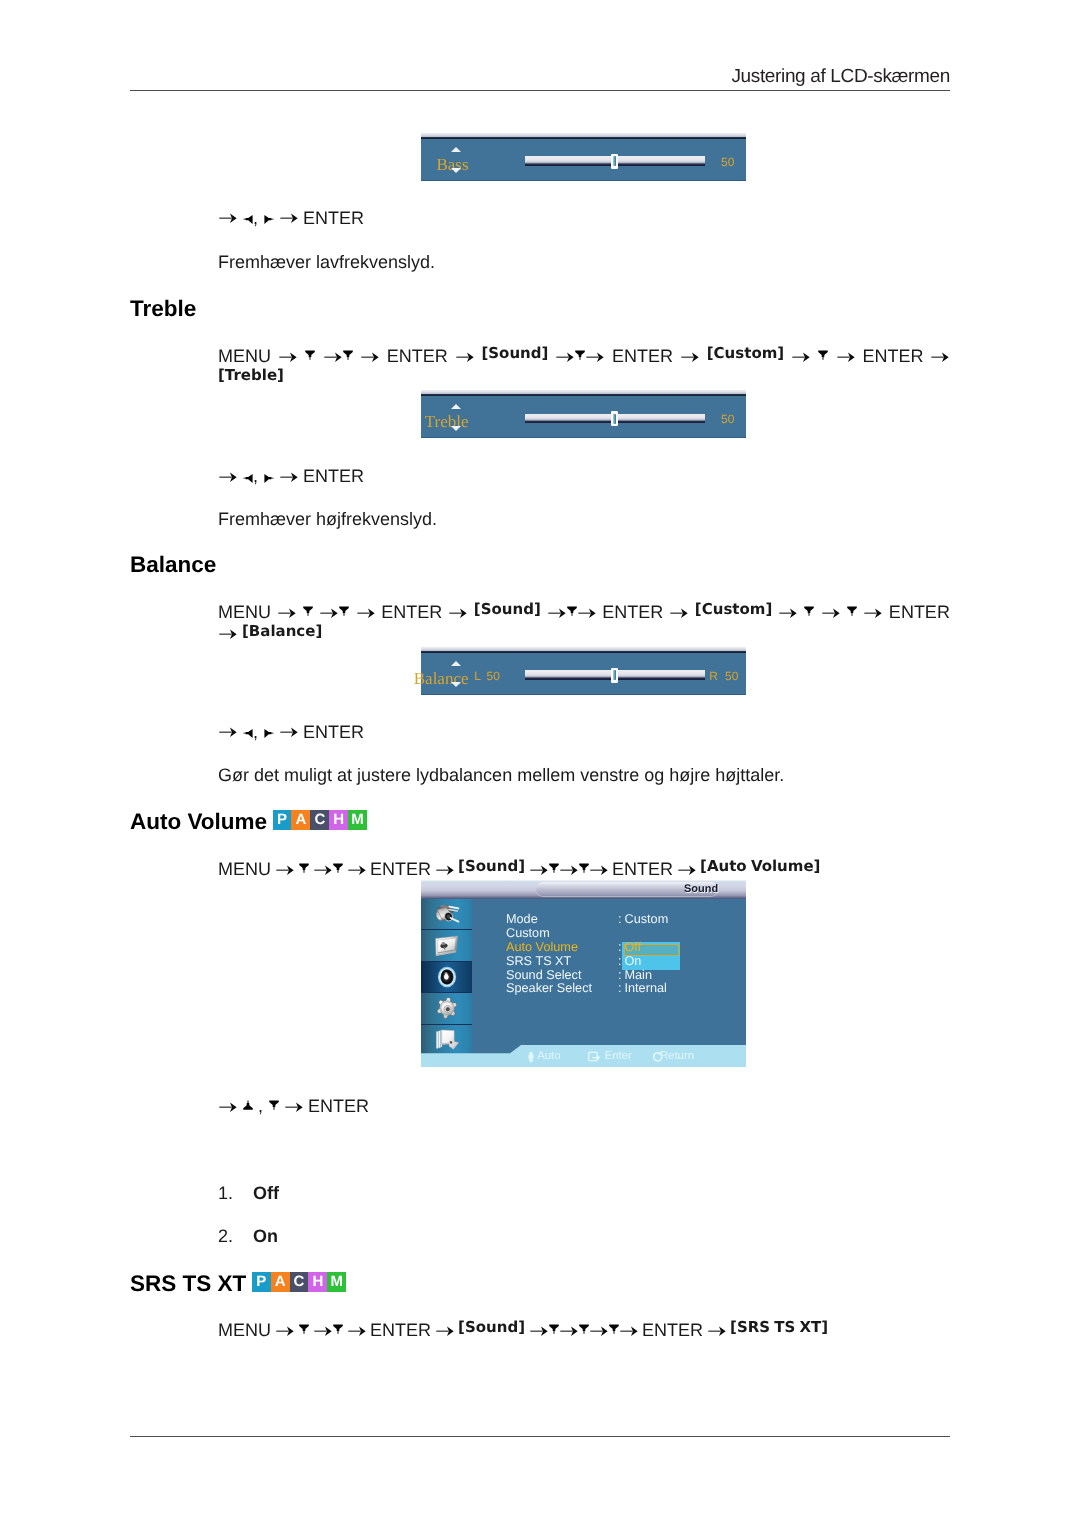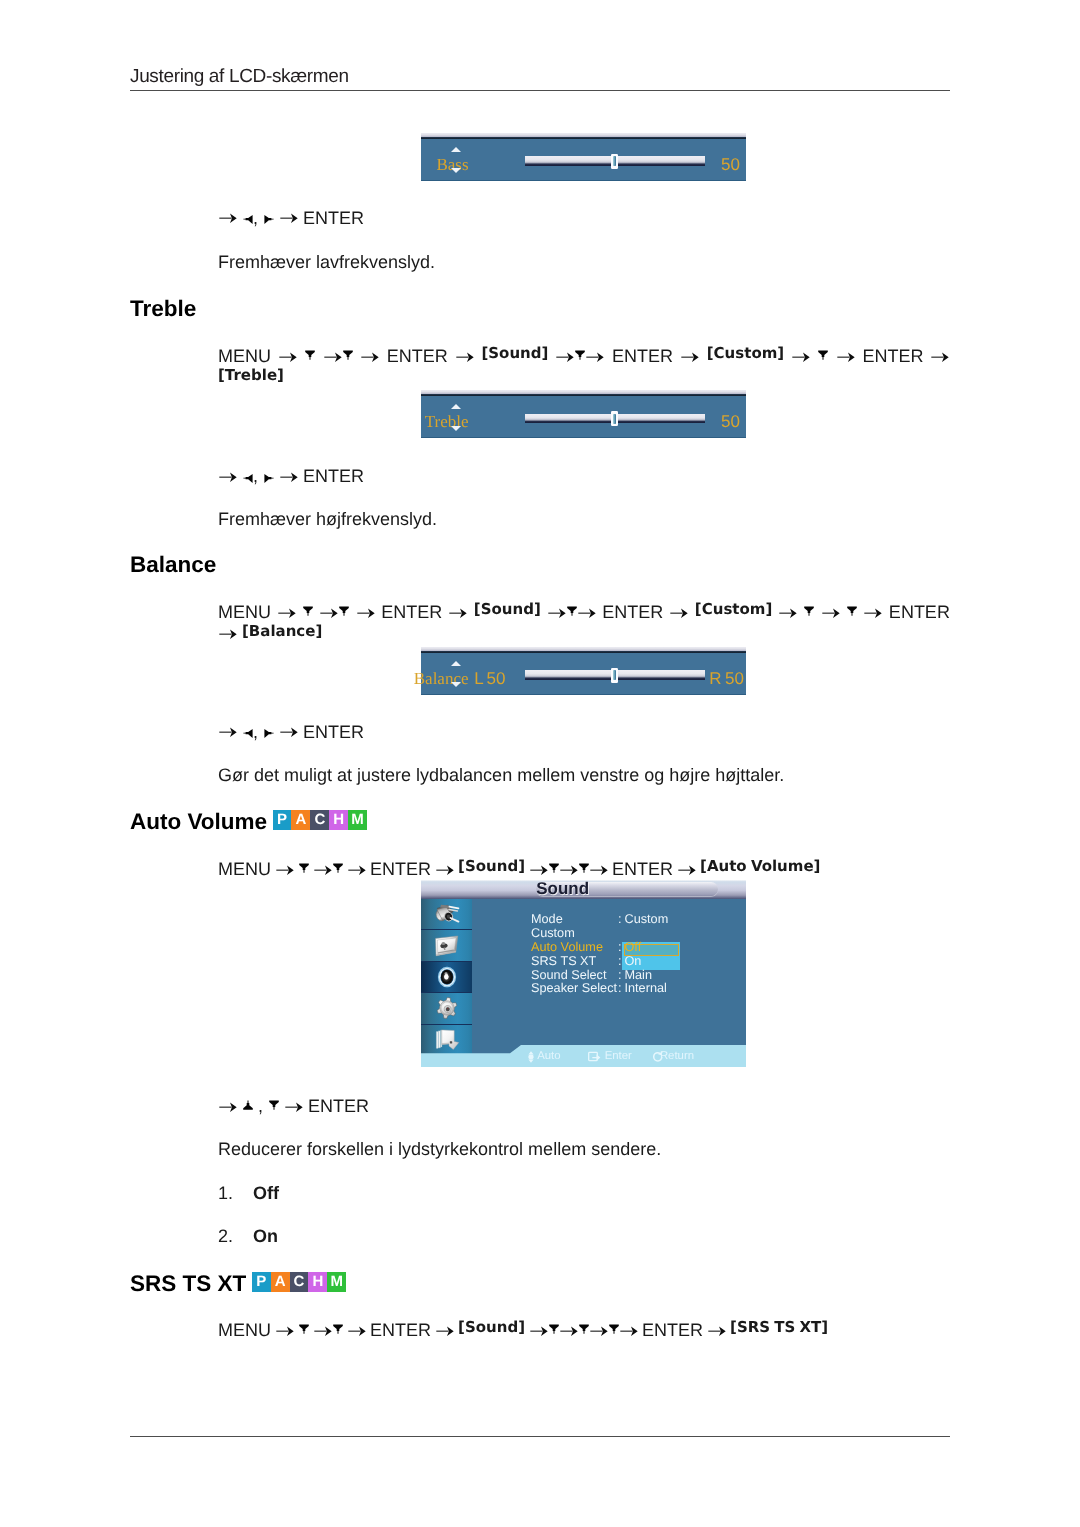--- a/index.html
+++ b/index.html
@@ -1,19 +1,19 @@
 <!DOCTYPE html>
 <html><head>
 <meta charset="utf-8">
 <style>
   html,body{margin:0;padding:0;background:#fff;}
   body{width:1080px;height:1527px;position:relative;font-family:"Liberation Sans",sans-serif;color:#000;overflow:hidden;
        -webkit-font-smoothing:antialiased;text-rendering:geometricPrecision;}
   .page{position:absolute;left:0;top:0;width:1080px;height:1527px;}
-  .hdr{position:absolute;left:130px;top:67px;width:820px;text-align:left;font-size:19px;letter-spacing:-0.35px;color:#231f20;line-height:1;}
+  .hdr{position:absolute;left:130px;top:67px;width:820px;text-align:right;font-size:19px;letter-spacing:-0.35px;color:#231f20;line-height:1;}
   .rule{position:absolute;left:130px;width:820px;background:#4d4d4d;}
   .rule-top{top:89.7px;height:1.6px;}
   .rule-bot{top:1436px;height:1.1px;}
   h2.sec{position:absolute;left:130px;margin:0;font-size:22.5px;font-weight:bold;line-height:1;color:#000;white-space:nowrap;}
   .body{position:absolute;left:218px;font-size:18px;line-height:20.5px;color:#1a1a1a;white-space:nowrap;}
   .menuline{position:absolute;left:218px;font-size:18px;line-height:20.5px;color:#1a1a1a;width:732px;
      text-align:justify;text-align-last:left;}
   .kb{font-family:"DejaVu Sans",sans-serif;font-weight:bold;font-size:15px;letter-spacing:0;position:relative;top:-4px;}
   .gl{display:inline-block;width:10px;height:11px;vertical-align:1px;}
   .gl svg{display:block;}
@@ -37,49 +37,49 @@
   .osd-slider .sl-label{position:absolute;right:277.5px;top:16.6px;font-size:17px;color:#d9a42c;
      font-family:Liberation Serif, serif;line-height:1;white-space:nowrap;margin-left:12px;}
   .osd-slider .caret{position:absolute;width:0;height:0;left:29.5px;}
   .osd-slider .caret.up{top:7.6px;border-left:5.5px solid transparent;border-right:5.5px solid transparent;border-bottom:5.2px solid #eef3f9;}
   .osd-slider .caret.dn{top:29.4px;border-left:5.5px solid transparent;border-right:5.5px solid transparent;border-top:5.2px solid #eef3f9;}
   .osd-slider .track{position:absolute;left:103.6px;top:17.2px;width:180px;height:9.5px;
      background:linear-gradient(to bottom,#eeeef4 0%,#e6e7ee 38%,#d3d5df 55%,#a9adbe 68%,#27304e 80%,#141b38 100%);}
   .osd-slider .thumb{position:absolute;left:189.5px;top:14.9px;width:7.5px;height:15px;background:#fcfcff;border-radius:1.2px;}
   .osd-slider .thumb:after{content:"";position:absolute;left:2.3px;top:2.4px;width:3px;height:10.2px;
      background:linear-gradient(to right,#a9d6dd,#2e6d94);border-radius:0.8px;}
-  .osd-slider .val{position:absolute;top:16.6px;font-size:17px;color:#d9a42c;line-height:1;}
+  .osd-slider .val{position:absolute;top:16.6px;font-size:12px;color:#d9a42c;line-height:1;}
 
   
   .badges{display:inline-flex;margin-left:5.5px;vertical-align:5px;}
   .badges .bdg{display:block;width:18.9px;height:19.6px;line-height:20px;text-align:center;
      color:#fff;font-size:15px;font-weight:bold;font-family:"Liberation Sans",sans-serif;}
   .olist{white-space:nowrap;}
   .olist .onum{display:inline-block;width:35px;}
   .olist .olbl{font-weight:bold;}
 
   
   .osd-menu{position:absolute;left:421px;width:325px;height:187px;background:#3f7298;overflow:hidden;}
   .osd-menu .titlebar{position:absolute;left:0;top:0;width:100%;height:19px;
      background:linear-gradient(to bottom,#f6f7f9 0%,#cfdcea 9%,#d4d7e7 30%,#c6c8dc 55%,#9b9cb4 80%,#575c7f 97%,#3d5f7e 100%);}
   .osd-menu .titlepill{position:absolute;left:115.2px;top:2.2px;width:182px;height:13.9px;border-radius:7px;
      background:linear-gradient(to bottom,#f2f3f7 0%,#dcdde9 20%,#b5b7ca 60%,#9ea0b8 88%,#8a8da8 100%);
      box-shadow:0 0.7px 0.7px rgba(255,255,255,0.55);}
   .osd-menu .titletext{position:absolute;left:115.2px;top:2.2px;width:182px;height:13.9px;line-height:14.5px;
-     text-align:left;font-size:17px;color:#1b1e33;font-weight:bold;
+     text-align:right;font-size:11px;color:#1b1e33;font-weight:bold;
      text-shadow:0.7px 0.7px 0 rgba(255,255,255,0.85);}
   .osd-menu .sidebar{position:absolute;left:0;top:19px;width:51px;height:155.2px;overflow:hidden;
      background:linear-gradient(to right,#2e5c74 0%,#31718f 18%,#2e83ad 48%,#2f8cba 72%,#2d83ad 92%,#2a7ca4 100%);}
   .osd-menu .sb-cell{position:relative;height:30.4px;border-bottom:1.3px solid #16305a;}
   .osd-menu .sb-cell.active{background:linear-gradient(to right,#0c2c4e 0%,#1a5e93 52%,#0f3a62 100%);}
   .osd-menu .sb-cell span{position:absolute;left:50%;top:50%;transform:translate(-50%,-50%);
      width:28px;height:22px;display:block;}
   .osd-menu .rows{position:absolute;left:85px;top:34.8px;z-index:3;}
   .osd-menu .row{position:relative;height:13.95px;font-size:12.7px;color:#eef6fb;line-height:9.3px;white-space:nowrap;}
-  .osd-menu .row .lbl{position:absolute;left:0;top:0;margin-left:25px;}
+  .osd-menu .row .lbl{position:absolute;left:0;top:0;}
   .osd-menu .row .sep{position:absolute;left:112px;top:0;}
   .osd-menu .row .val{position:absolute;left:118.5px;top:0;}
   .osd-menu .row.hl .lbl{color:#eab41c;}
   .osd-menu .row.hl .val{color:#eab41c;}
   .osd-menu .hlbox{position:absolute;left:202.5px;top:63.9px;width:55px;height:12px;border:1.1px solid #d8a82c;
      background:#55b0c2;box-sizing:border-box;z-index:2;}
   .osd-menu .selbox{position:absolute;left:201px;top:61.8px;width:58px;height:27.8px;background:#4fc4ea;box-sizing:border-box;z-index:1;}
   .osd-menu .footer{position:absolute;left:0;top:165px;width:100%;height:22px;background:#ace0f0;
      clip-path:polygon(0 8.2px, 89px 8.2px, 100px 0, 325px 0, 325px 22px, 0 22px);}
   .osd-menu .fitem{position:absolute;top:8.2px;height:13.8px;font-size:11.4px;color:#e2f5fd;white-space:nowrap;}
@@ -479,21 +479,20 @@
           <path d="M0.3 5.2 H12.6" stroke="#4a4a4a" stroke-width="1.4"></path>
           <path d="M11.0 0.4 L17.7 5.2 L11.0 10.0 L12.9 5.2 Z" fill="#0d0d0d"></path>
         </svg></span> <span class="gl"><svg width="10" height="11" viewBox="0 0 10 11">
           <path d="M0.2 9.8 H9.8 V8.3 L6.3 5.3 V3.1 H5.5 V0.4 H4.5 V3.1 H3.7 V5.3 L0.2 8.3 Z" fill="#050505"></path>
         </svg></span> , <span class="gl"><svg width="10" height="11" viewBox="0 0 10 11">
           <path d="M0.2 0.4 H9.8 V1.9 L6.3 4.9 V7.1 H5.5 V9.8 H4.5 V7.1 H3.7 V4.9 L0.2 1.9 Z" fill="#050505"></path>
         </svg></span> <span class="arw"><svg width="18" height="11" viewBox="0 0 18 11">
           <path d="M0.3 5.2 H12.6" stroke="#4a4a4a" stroke-width="1.4"></path>
           <path d="M11.0 0.4 L17.7 5.2 L11.0 10.0 L12.9 5.2 Z" fill="#0d0d0d"></path>
         </svg></span> ENTER</div>
-  <div class="body" style="top:1139.3px">Reducerer forskellen i lydstyrkekontrol mellem sendere.</div>
   <div class="body olist" style="top:1183.4px">
     <span class="onum">1.</span><span class="olbl">Off</span>
   </div>
   <div class="body olist" style="top:1226.1px">
     <span class="onum">2.</span><span class="olbl">On</span>
   </div>
 
   <h2 class="sec" style="top:1272.0px">
     <span>SRS TS XT</span><span class="badges" id="badges-srs">
         <span class="bdg" style="background: rgb(26, 156, 200);">P</span>

